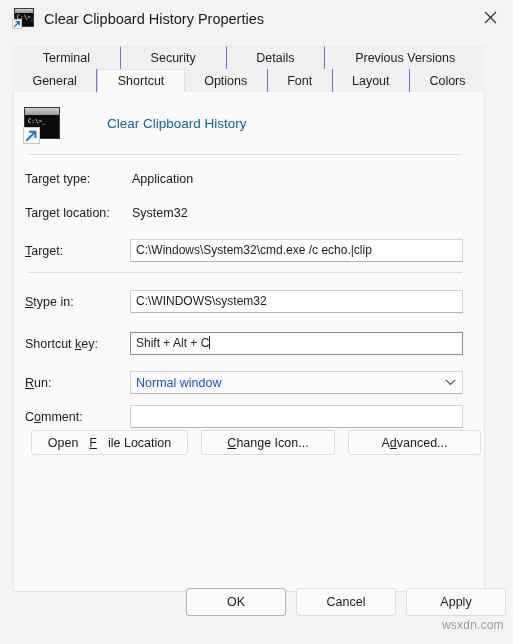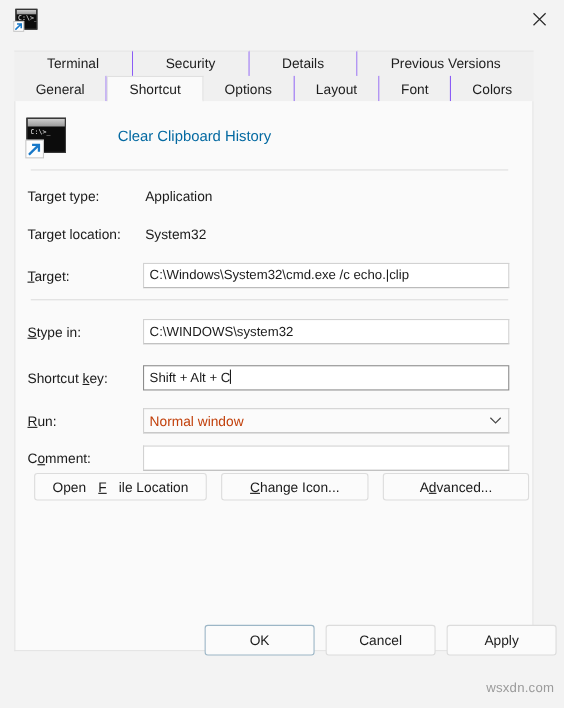--- a/index.html
+++ b/index.html
@@ -253,21 +253,21 @@
     border: 1px solid #d2d2d2;
     border-bottom-color: #b4b4b4;
     box-sizing: border-box;
     display: flex;
     align-items: center;
     cursor: default;
   }
   .combo-text {
     flex: 1 1 auto;
     font-size: 12.5px;
-    color: #c2410c;
+    color: #1d4ed8;
     padding-left: 5px;
     white-space: nowrap;
   }
   .combo-arrow {
     width: 24px;
     display: flex;
     align-items: center;
     justify-content: center;
   }
 
@@ -296,21 +296,21 @@
     white-space: nowrap;
   }
   .btn u { text-decoration: underline; }
   .btn-openloc { left: 17px; width: 157px; gap: 11px; }
   .btn-changeicon { left: 187px; width: 134px; }
   .btn-advanced { left: 334px; width: 133px; }
 
   
   .footer {
     position: absolute;
-    left: 0; top: 568px;
+    left: 0; top: 588px;
     width: 513px;
     height: 44px;
   }
   .footer .btn { height: 28px; }
   .btn-ok {
     left: 186px; width: 100px;
     border: 1px solid #9cb6c6;
     background: #fbfbfb;
   }
   .btn-cancel { left: 296px; width: 100px; }
@@ -336,20 +336,21 @@
       <div class="cmd-icon">
         <div class="cmd-bar"></div>
         <div class="cmd-prompt">C:\&gt;_</div>
       </div>
       <div class="shortcut-arrow">
         <svg width="8" height="8" viewBox="0 0 8 8">
           <path d="M1.5 6.5 L6 2 M3.2 1.8 L6.3 1.8 L6.3 4.9" stroke="#1878c8" stroke-width="1.4" fill="none" stroke-linecap="square"></path>
         </svg>
       </div>
     </div>
+    <div class="title-text">Clear Clipboard History Properties</div>
     <div class="close-btn">
       <svg width="13" height="13" viewBox="0 0 13 13">
         <path d="M1 1 L12 12 M12 1 L1 12" stroke="#2b2b2b" stroke-width="1.1" fill="none"></path>
       </svg>
     </div>
   </div>
 
   <div class="tabstrip">
     <div class="tabrow tabrow-top">
       <div class="tab">
@@ -369,24 +370,24 @@
       <div class="tab">
           <span>General</span>
         </div>
       <div class="tab selected">
           <span>Shortcut</span>
         </div>
       <div class="tab">
           <span>Options</span>
         </div>
       <div class="tab">
+          <span>Font</span>
+        </div>
+      <div class="tab">
           <span>Layout</span>
-        </div>
-      <div class="tab">
-          <span>Font</span>
         </div>
       <div class="tab">
           <span>Colors</span>
         </div>
     </div>
   </div>
 
   <div class="panel">
 
     <div class="header-row">

